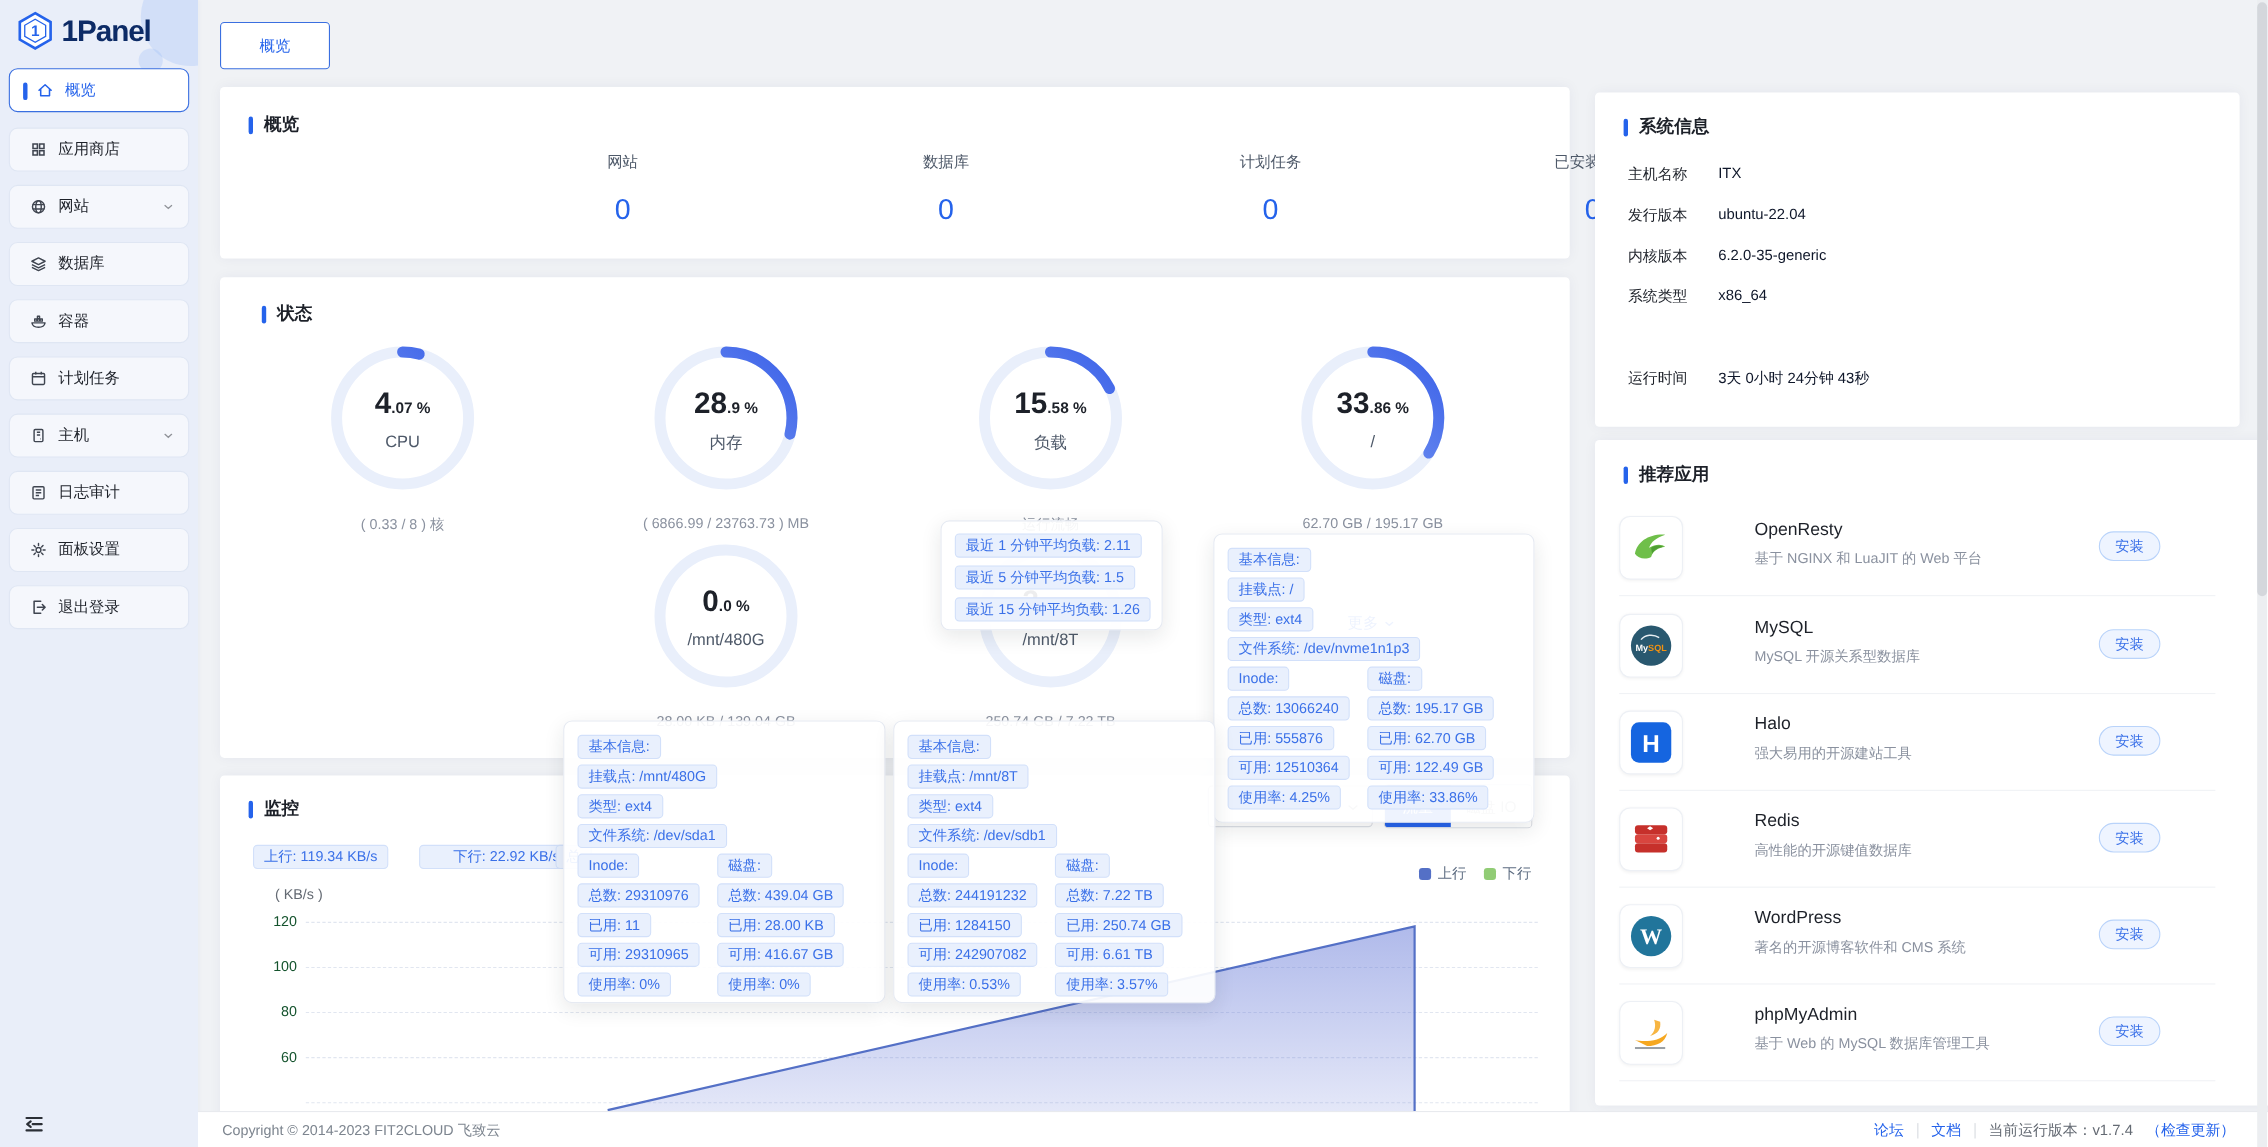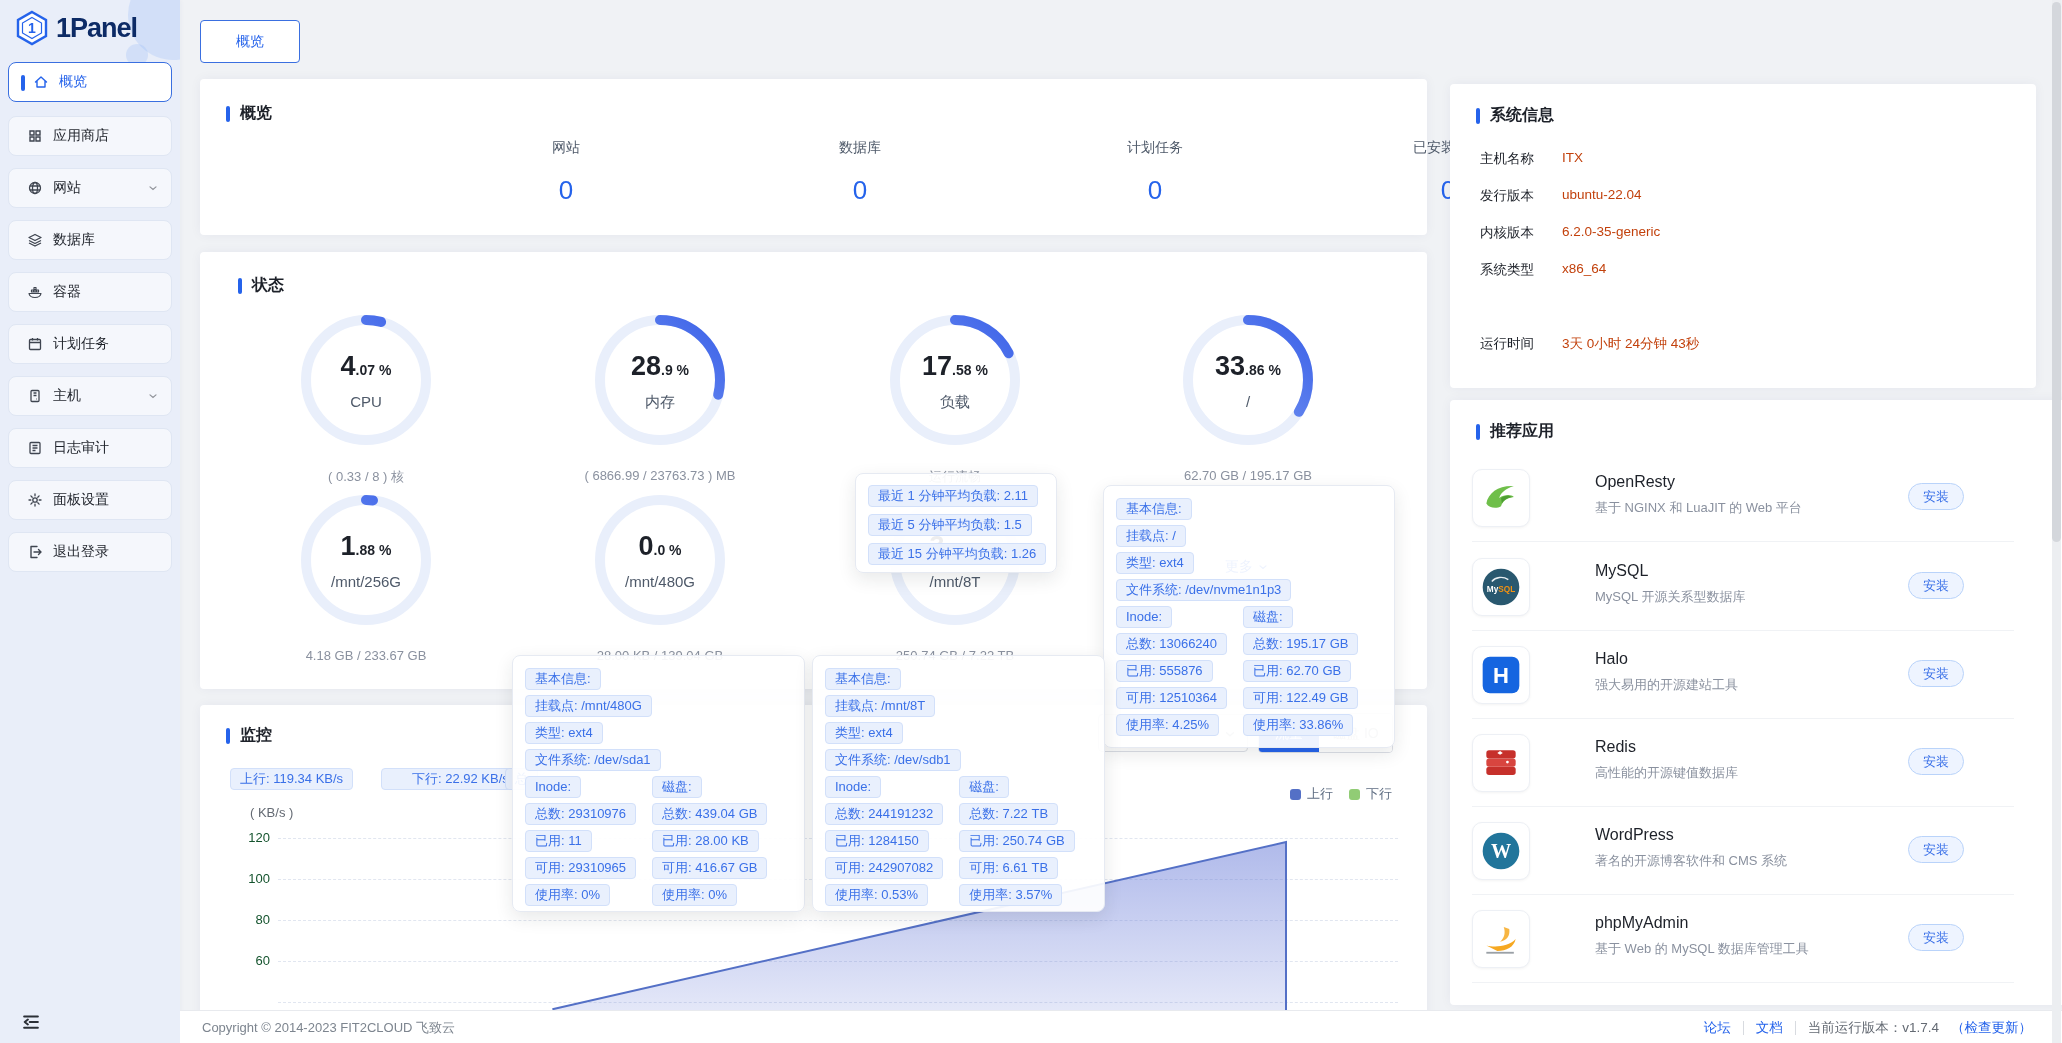--- a/index.html
+++ b/index.html
@@ -63,21 +63,21 @@
   #mtoggle{position:absolute;left:1058px;top:8px;display:flex;border:1px solid #dcdfe6;border-radius:4px;overflow:hidden;}
   #mtoggle .on{background:#2563eb;color:#fff;padding:0 16px;line-height:38px;font-size:14px;cursor:pointer;}
   #mtoggle .off{background:#fff;color:#a8abb2;padding:0 13px;line-height:38px;font-size:14px;cursor:pointer;}
   #mlegend{position:absolute;left:1090px;top:80px;display:flex;gap:16px;align-items:center;font-size:13px;color:#5e6d82;}
   .litem{display:flex;align-items:center;gap:6px;cursor:pointer;}
   .ldot{width:11px;height:11px;border-radius:3px;display:inline-block;}
 
   
   .info-row{position:absolute;left:0;width:100%;height:20px;}
   .info-row .il{position:absolute;left:30px;font-size:13.5px;color:#1d2129;}
-  .info-row .iv{position:absolute;left:112px;font-size:13.5px;color:#c2410c;}
+  .info-row .iv{position:absolute;left:112px;font-size:13.5px;color:#0f172a;}
   .app-row{position:absolute;left:0;width:100%;height:80px;}
   .atile{position:absolute;left:22px;top:0;width:56px;height:56px;border:1px solid #edf0f5;border-radius:10px;background:#fff;display:flex;align-items:center;justify-content:center;box-shadow:0 1px 3px rgba(0,0,0,.05);}
   .aname{position:absolute;left:145px;top:4px;font-size:16px;color:#1d2129;font-weight:500;}
   .adesc{position:absolute;left:145px;top:30px;font-size:13px;color:#8a919f;}
   .inst{position:absolute;left:458px;top:14px;width:56px;height:27px;border:1px solid #b9d3fa;border-radius:14px;background:#eef4ff;color:#3a70e8;font-size:13px;text-align:center;line-height:25px;box-sizing:border-box;cursor:pointer;}
   .adiv{position:absolute;left:22px;width:542px;border-top:1px solid #f0f2f5;}
 
   
   #footer{position:absolute;left:180px;top:1010px;width:1882px;height:33px;background:#fff;border-top:1px solid #e8eaee;z-index:10;}
   #copyright{position:absolute;left:22px;top:8px;font-size:13px;color:#7d858f;}
@@ -277,43 +277,34 @@
         </svg>
       <div class="gval"><span class="gi">28</span><span class="gd">.9 %</span></div>
       <div class="glabel">内存</div>
       <div class="gcap">( 6866.99 / 23763.73 ) MB</div>
     </div>
     <div class="gauge" style="left:680px;top:53px;">
       <svg width="150" height="150">
           <circle cx="75" cy="75" r="60" fill="none" stroke="#e9effb" stroke-width="10"></circle>
           <circle cx="75" cy="75" r="60" fill="none" stroke="url(#gprog)" stroke-width="10" stroke-linecap="round" transform="rotate(-90 75 75)" stroke-dasharray="66.27503862013026 376.99111843077515"></circle>
         </svg>
-      <div class="gval"><span class="gi">17</span><span class="gd">.58 %</span></div>
+      <div class="gval"><span class="gi">15</span><span class="gd">.58 %</span></div>
       <div class="glabel">负载</div>
       <div class="gcap">运行流畅</div>
     </div>
     <div class="gauge" style="left:973px;top:53px;">
       <svg width="150" height="150">
           <circle cx="75" cy="75" r="60" fill="none" stroke="#e9effb" stroke-width="10"></circle>
           <circle cx="75" cy="75" r="60" fill="none" stroke="url(#gprog)" stroke-width="10" stroke-linecap="round" transform="rotate(-90 75 75)" stroke-dasharray="127.64919270066046 376.99111843077515"></circle>
         </svg>
       <div class="gval"><span class="gi">33</span><span class="gd">.86 %</span></div>
       <div class="glabel">/</div>
       <div class="gcap">62.70 GB / 195.17 GB</div>
     </div>
 
-    <div class="gauge" style="left:91px;top:233px;">
-      <svg width="150" height="150">
-          <circle cx="75" cy="75" r="60" fill="none" stroke="#e9effb" stroke-width="10"></circle>
-          <circle cx="75" cy="75" r="60" fill="none" stroke="url(#gprog)" stroke-width="10" stroke-linecap="round" transform="rotate(-90 75 75)" stroke-dasharray="7.087433026498572 376.99111843077515"></circle>
-        </svg>
-      <div class="gval"><span class="gi">1</span><span class="gd">.88 %</span></div>
-      <div class="glabel">/mnt/256G</div>
-      <div class="gcap">4.18 GB / 233.67 GB</div>
-    </div>
     <div class="gauge" style="left:385px;top:233px;">
       <svg width="150" height="150">
           <circle cx="75" cy="75" r="60" fill="none" stroke="#e9effb" stroke-width="10"></circle>
           <circle cx="75" cy="75" r="60" fill="none" stroke="url(#gprog)" stroke-width="10" stroke-linecap="round" transform="rotate(-90 75 75)" style="display: none;"></circle>
         </svg>
       <div class="gval"><span class="gi">0</span><span class="gd">.0 %</span></div>
       <div class="glabel">/mnt/480G</div>
       <div class="gcap">28.00 KB / 139.04 GB</div>
     </div>
     <div class="gauge" style="left:680px;top:233px;">

